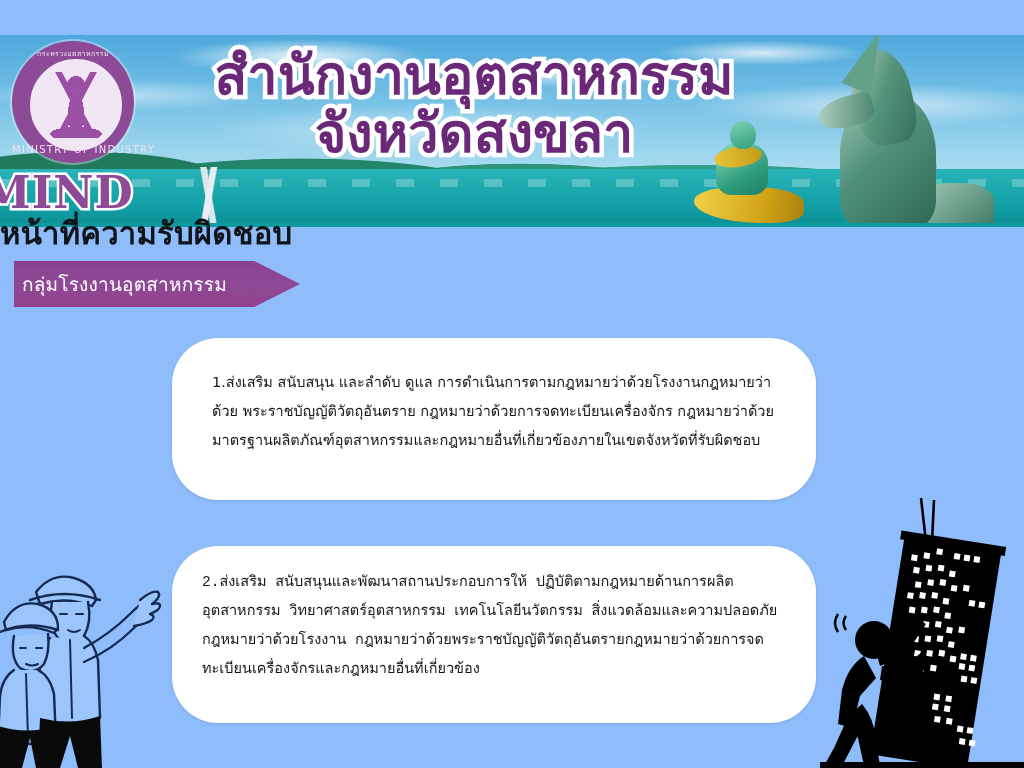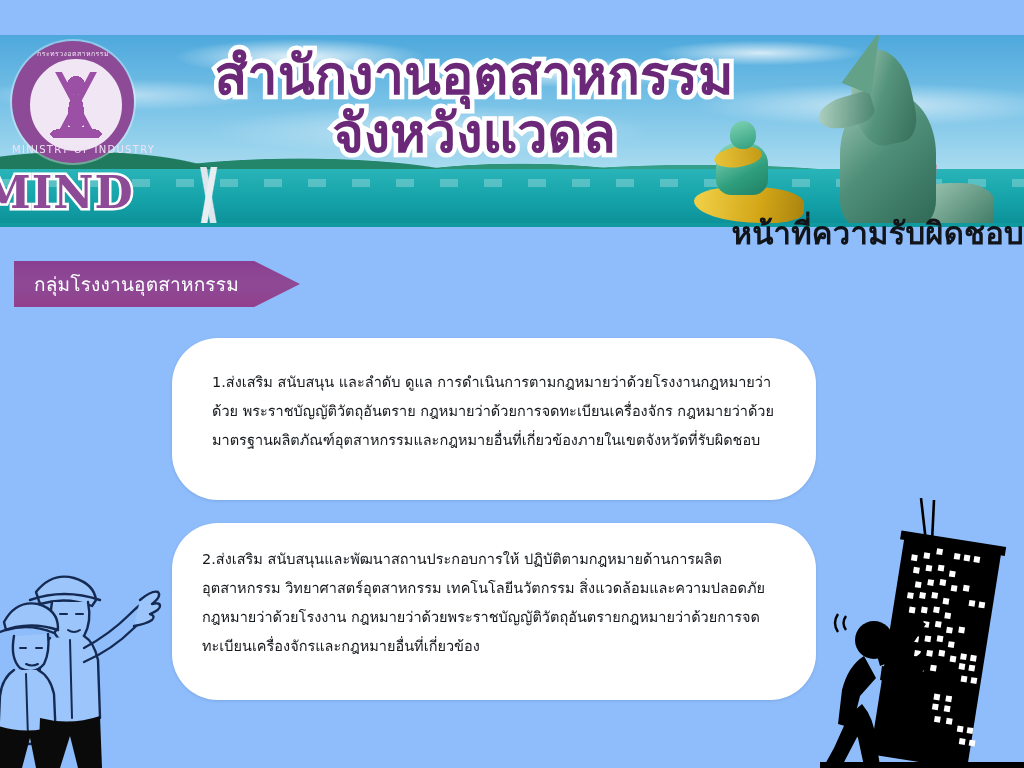--- a/index.html
+++ b/index.html
@@ -234,21 +234,21 @@
     left: 0; bottom: 0;
     width: 1024px; height: 4px;
     background: #0f9aa0;
   }
 
   
   .page-title {
     position: absolute;
     left: 0; top: 208px;
     width: 1024px;
-    text-align: right;
+    text-align: left;
     font-weight: bold;
     font-size: 31px;
     color: #111418;
     letter-spacing: .2px;
   }
 
   
   .ribbon {
     position: absolute;
     left: 14px; top: 261px;
@@ -257,39 +257,39 @@
     background: linear-gradient(180deg, #8a3f90 0%, #8e4a96 50%, #923f8c 100%);
     -webkit-clip-path: polygon(0 0, 84% 0, 100% 50%, 84% 100%, 0 100%);
     clip-path: polygon(0 0, 84% 0, 100% 50%, 84% 100%, 0 100%);
     display: flex;
     align-items: center;
   }
   .ribbon-label {
     color: #ffffff;
     font-size: 19px;
     font-weight: normal;
-    padding-left: 20px;
+    padding-left: 8px;
     white-space: nowrap;
     letter-spacing: .2px;
   }
 
   
   .card {
     position: absolute;
     background: #ffffff;
     border-radius: 46px;
     box-shadow: 0 1px 3px rgba(40,70,130,.18);
   }
   .card-1 {
     left: 172px; top: 338px;
     width: 644px; height: 162px;
   }
   .card-2 {
-    left: 172px; top: 523px;
-    width: 644px; height: 177px;
+    left: 172px; top: 546px;
+    width: 644px; height: 177px; font-family: Liberation Mono, monospace;
   }
   .card-text {
     position: absolute;
     left: 0; right: 0;
     padding: 0 30px;
     font-size: 14.5px;
     line-height: 29px;
     color: #15181c;
     text-align: left;
     white-space: pre-line;
@@ -329,21 +329,21 @@
       <div class="seal-inner">
         <div class="seal-figure"></div>
       </div>
       <div class="seal-txt-bot">MINISTRY OF INDUSTRY</div>
     </div>
 
     <div class="mind-logo">MIND</div>
 
     <div class="banner-title">
       <span>สำนักงานอุตสาหกรรม</span>
-      <span class="l2">จังหวังแวดล</span>
+      <span class="l2">จังหวัดสงขลา</span>
     </div>
 
     <div class="mermaid">
       <div class="tail"></div>
       <div class="torso"></div>
       <div class="arm"></div>
       <div class="head"></div>
     </div>
 
     <div class="naga">

